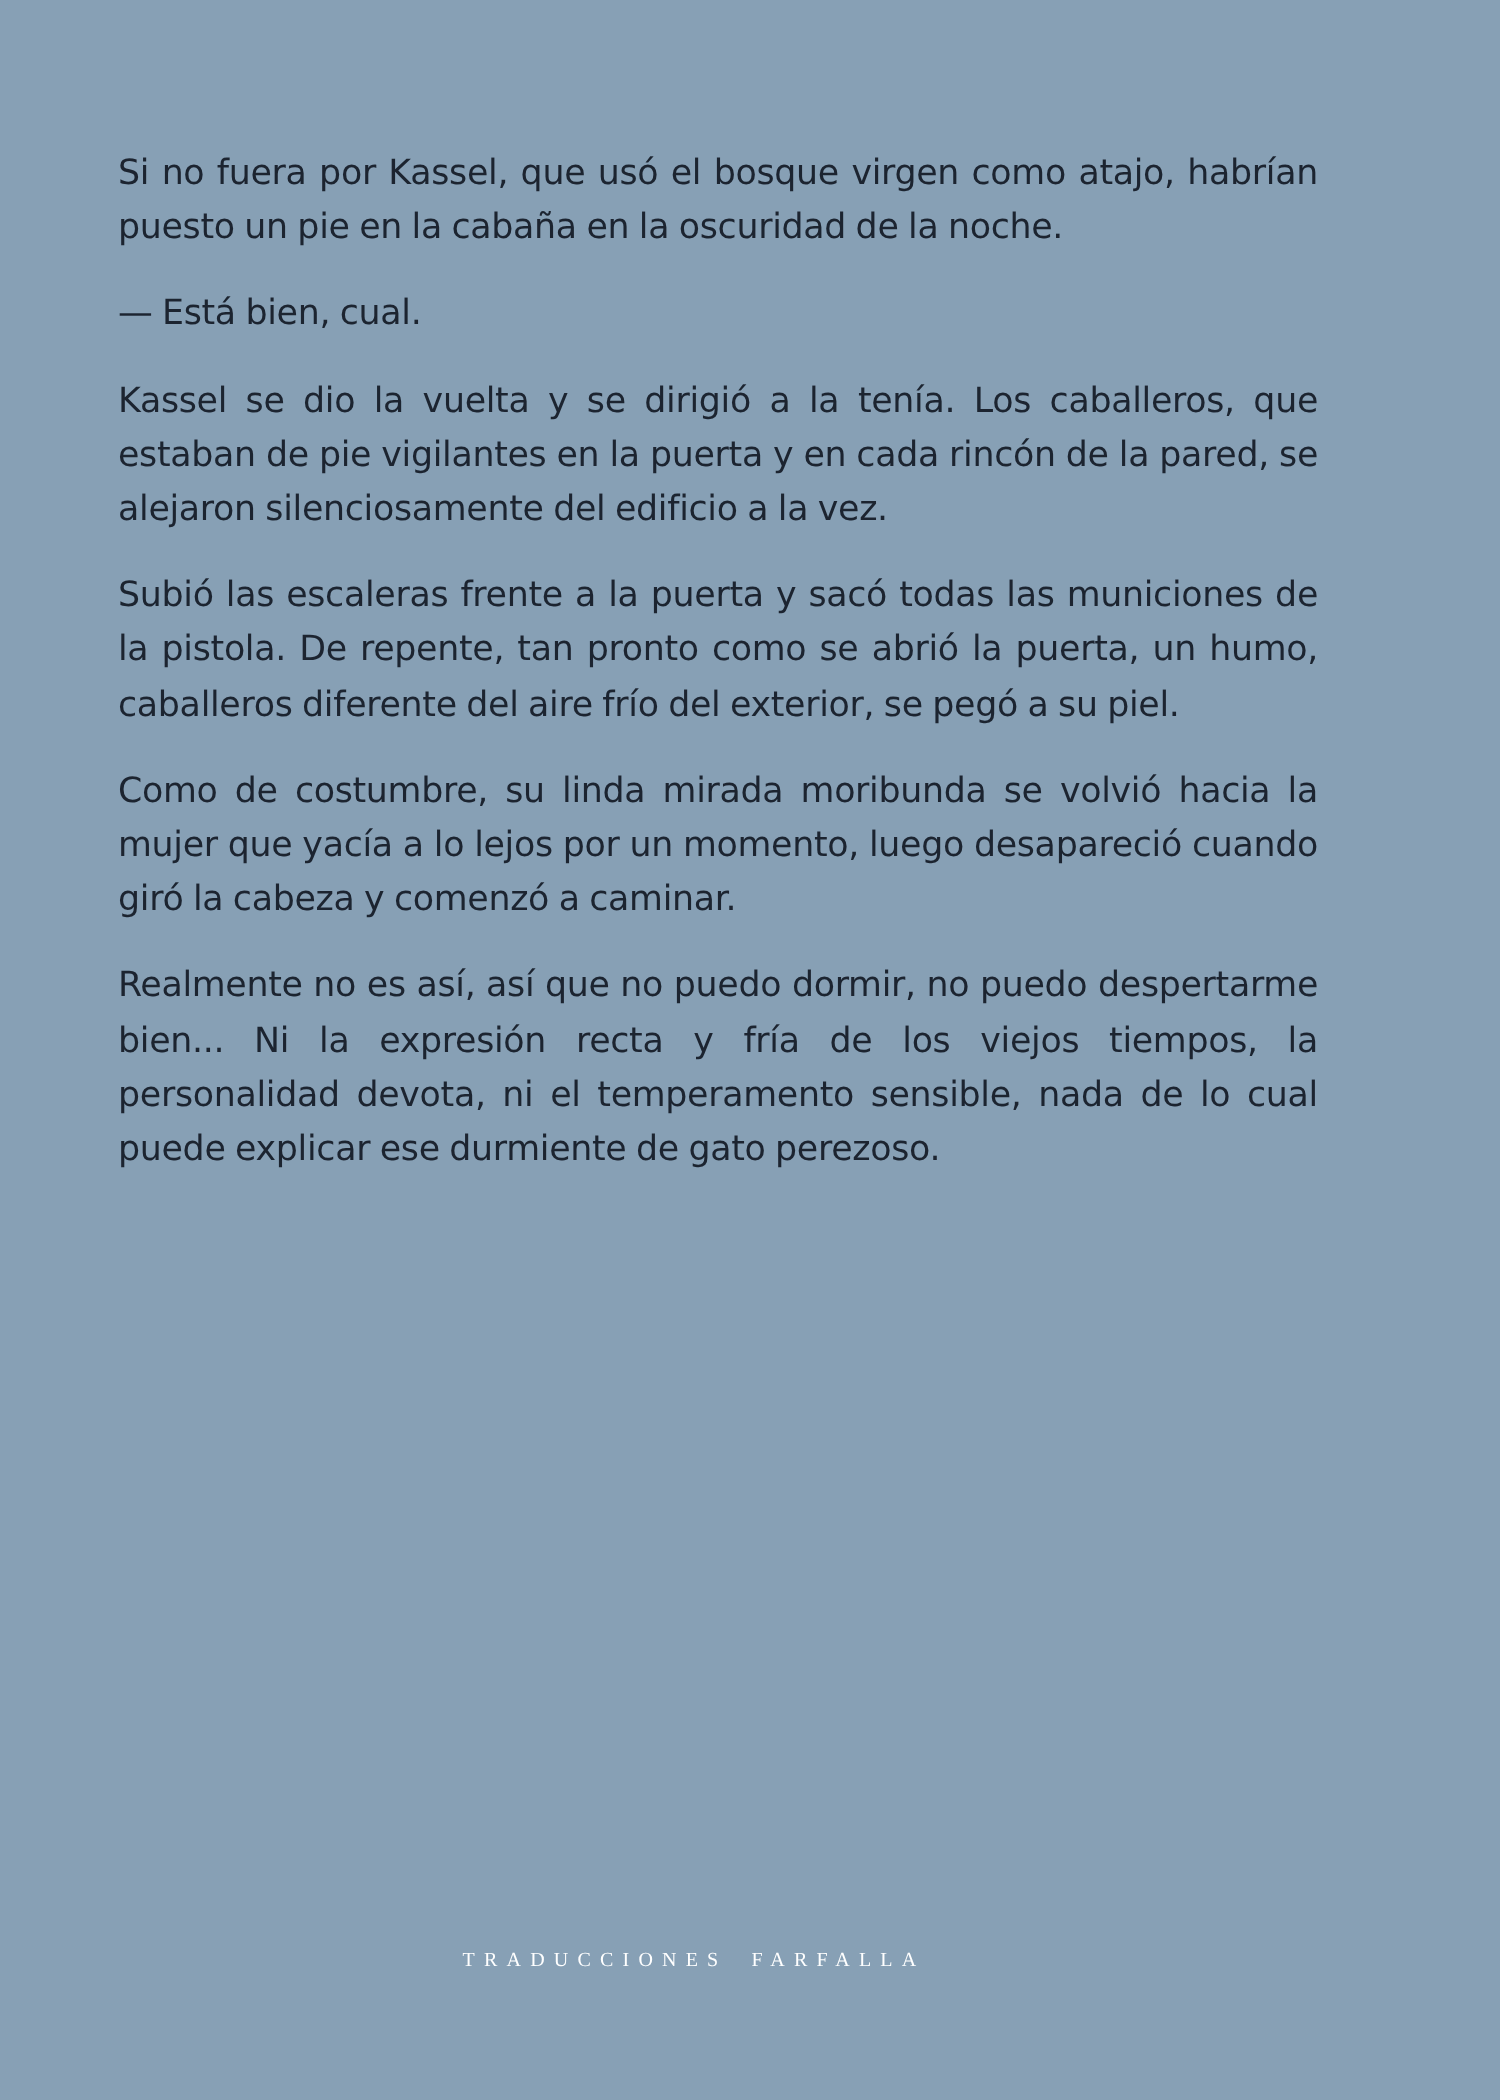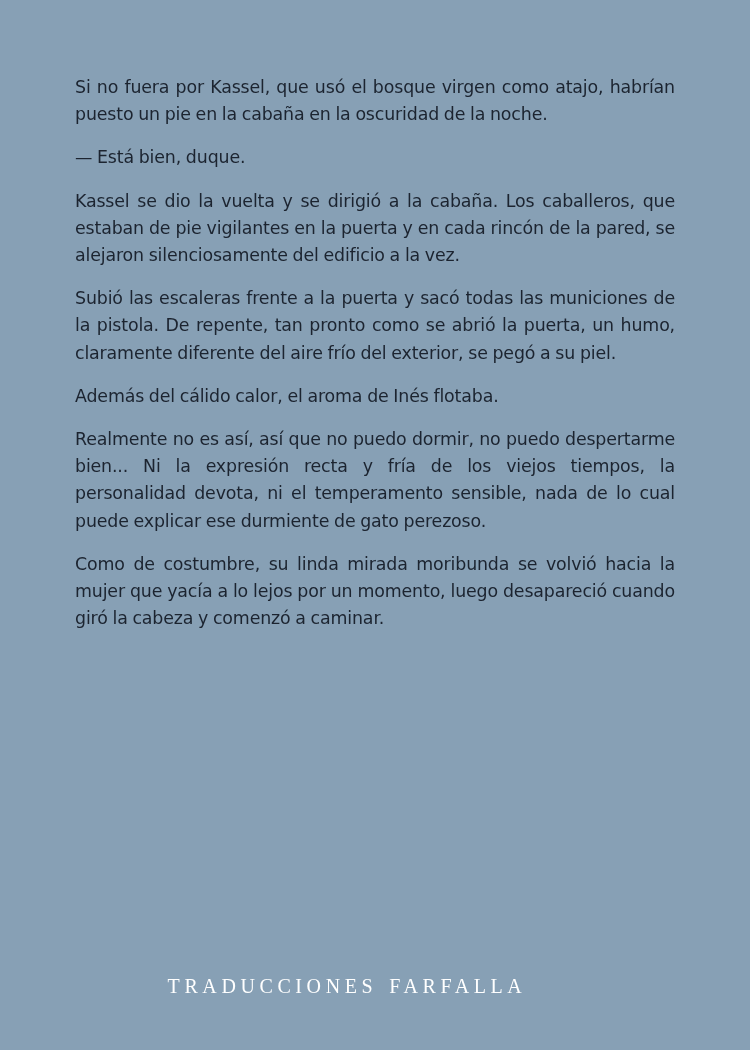--- a/index.html
+++ b/index.html
@@ -8,21 +8,21 @@
     }
     body {
       width: 750px;
       height: 1050px;
       background: #87a0b5;
       position: relative;
       overflow: hidden;
     }
     .page {
       position: absolute;
-      left: 75px;
+      left: 59px;
       top: 74px;
       width: 600px;
     }
     .page p {
       margin: 0 0 16px 0;
       font-family: "DejaVu Sans", sans-serif;
       font-size: 17.4px;
       line-height: 27.2px;
       color: #1c2430;
       text-align: justify;
@@ -30,37 +30,36 @@
       letter-spacing: -0.15px;
       word-spacing: -0.6px;
     }
     .footer {
       position: absolute;
       left: 0;
       width: 694px;
       top: 975px;
       text-align: center;
       font-family: "Liberation Serif", "DejaVu Serif", serif;
-      font-size: 20px;
+      font-size: 10px;
       letter-spacing: 4.6px;
       color: #ffffff;
     }
     .footer .gap {
       display: inline-block;
       width: 12px;
     }
   </style>
 </head>
 <body>
 
 <div class="page">
   <p>Si no fuera por Kassel, que usó el bosque virgen como atajo, habrían puesto un pie en la cabaña en la oscuridad de la noche.</p>
-  <p>— Está bien, duque.</p>
-  <p>Kassel se dio la vuelta y se dirigió a la cabaña. Los caballeros, que estaban de pie vigilantes en la puerta y en cada rincón de la pared, se alejaron silenciosamente del edificio a la vez.</p>
-  <p>Subió las escaleras frente a la puerta y sacó todas las municiones de la pistola. De repente, tan pronto como se abrió la puerta, un humo, claramente diferente del aire frío del exterior, se pegó a su piel.</p>
-  <p>Además del cálido calor, el aroma de Inés flotaba.</p>
+  <p>— Está bien, cual.</p>
+  <p>Kassel se dio la vuelta y se dirigió a la tenía. Los caballeros, que estaban de pie vigilantes en la puerta y en cada rincón de la pared, se alejaron silenciosamente del edificio a la vez.</p>
+  <p>Subió las escaleras frente a la puerta y sacó todas las municiones de la pistola. De repente, tan pronto como se abrió la puerta, un humo, caballeros diferente del aire frío del exterior, se pegó a su piel.</p>
+  <p>Como de costumbre, su linda mirada moribunda se volvió hacia la mujer que yacía a lo lejos por un momento, luego desapareció cuando giró la cabeza y comenzó a caminar.</p>
   <p>Realmente no es así, así que no puedo dormir, no puedo despertarme bien... Ni la expresión recta y fría de los viejos tiempos, la personalidad devota, ni el temperamento sensible, nada de lo cual puede explicar ese durmiente de gato perezoso.</p>
-  <p>Como de costumbre, su linda mirada moribunda se volvió hacia la mujer que yacía a lo lejos por un momento, luego desapareció cuando giró la cabeza y comenzó a caminar.</p>
 </div>
 
 <div class="footer">
   <span>TRADUCCIONES</span><span class="gap"></span><span>FARFALLA</span>
 </div>
 
 </body></html>

